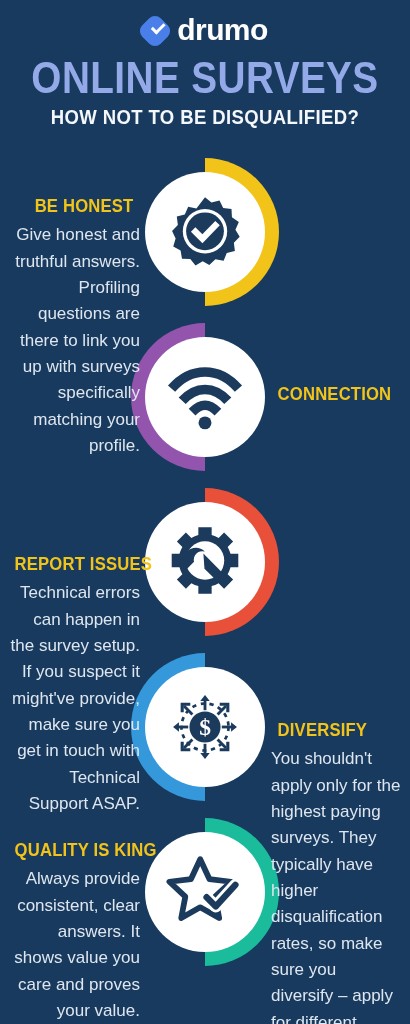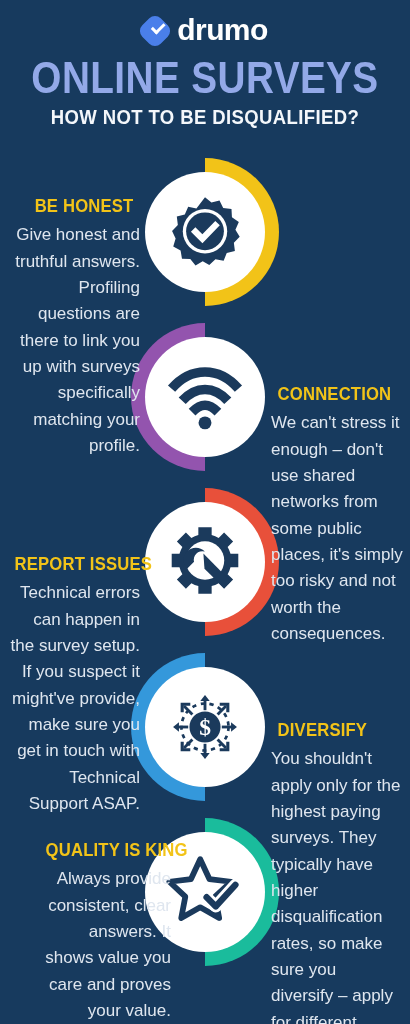--- a/index.html
+++ b/index.html
@@ -298,31 +298,30 @@
 
   </div>
 
   <div class="block left" style="top:196px;">
     <h3>BE HONEST</h3>
     <p>Give honest and truthful answers. Profiling questions  are there to link you up with surveys specifically matching your profile.</p>
   </div>
 
   <div class="block right" style="top:376px;">
     <h3>CONNECTION</h3>
-    <p>We can't stress it enough – don't use shared networks from some public places, it's simply too risky and not worth the consequences.</p>
   </div>
 
   <div class="block left" style="top:554px;">
     <h3>REPORT ISSUES</h3>
     <p>Technical errors can happen in the survey setup. If you suspect it might've provide, make sure you get in touch with Technical Support ASAP.</p>
   </div>
 
   <div class="block right" style="top:712px;">
     <h3>DIVERSIFY</h3>
     <p>You shouldn't apply only for the highest paying surveys. They typically have higher disqualification rates, so make sure you diversify – apply for different happen for the best ROI.</p>
   </div>
 
-  <div class="block left" style="top:840px;margin-left:31px;">
+  <div class="block left" style="top:840px;">
     <h3>QUALITY IS KING</h3>
     <p>Always provide consistent, clear answers. It shows value you care and proves your value.</p>
   </div>
 
 </div>
 
 </body></html>

